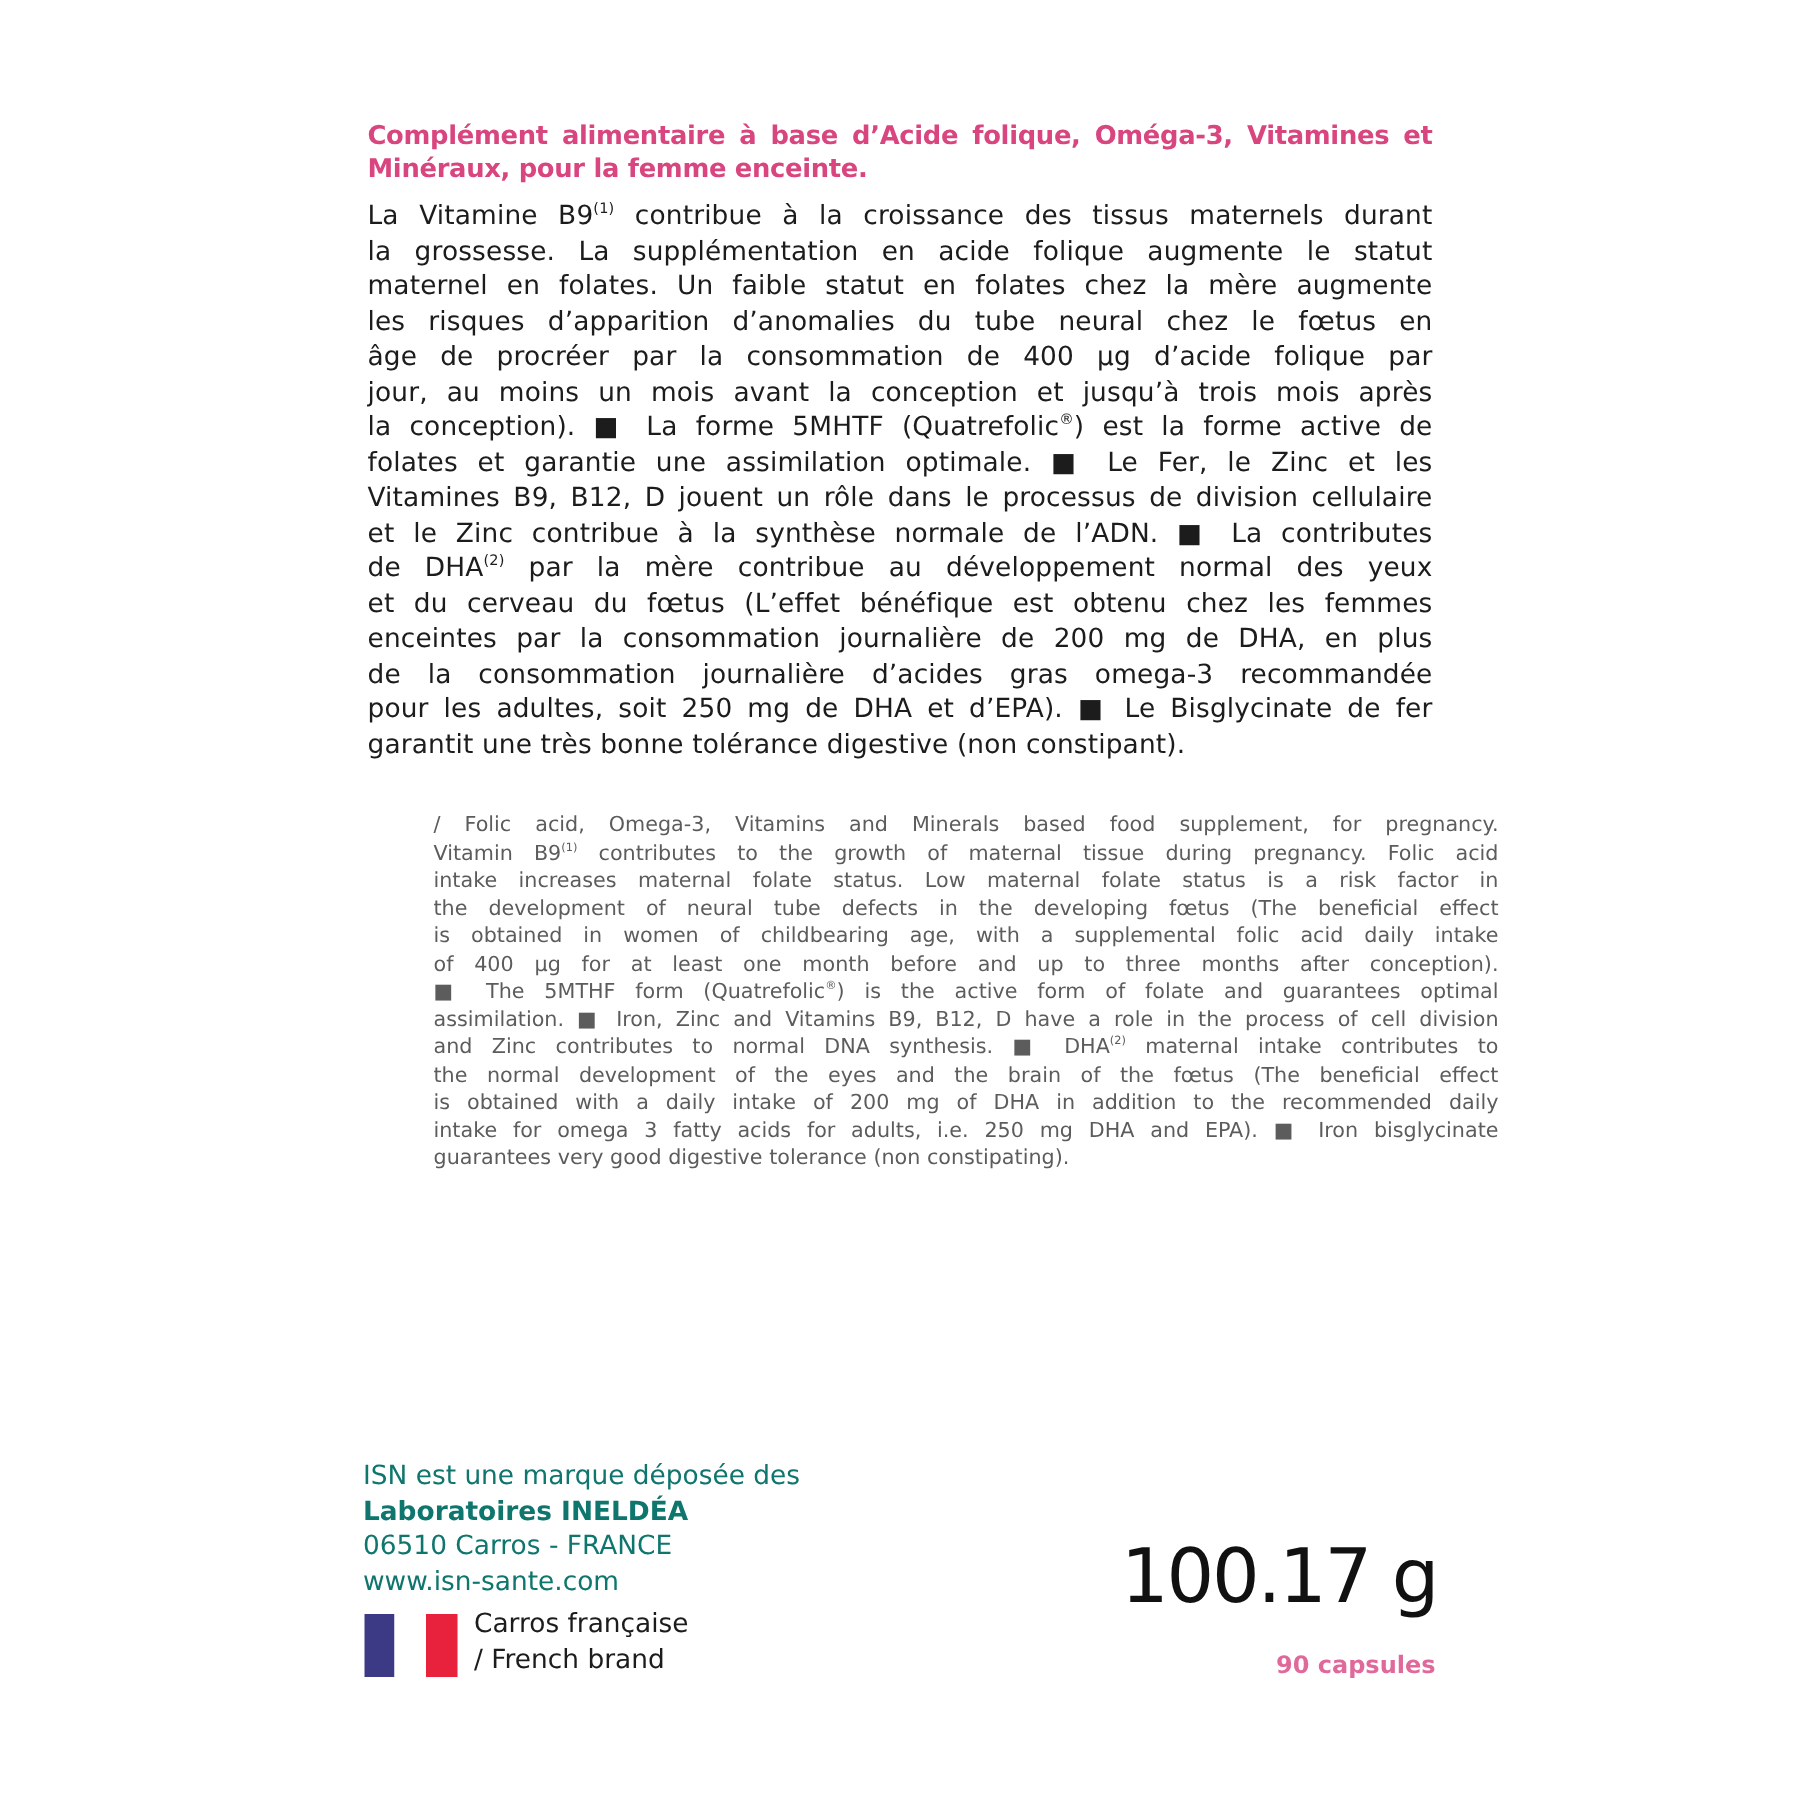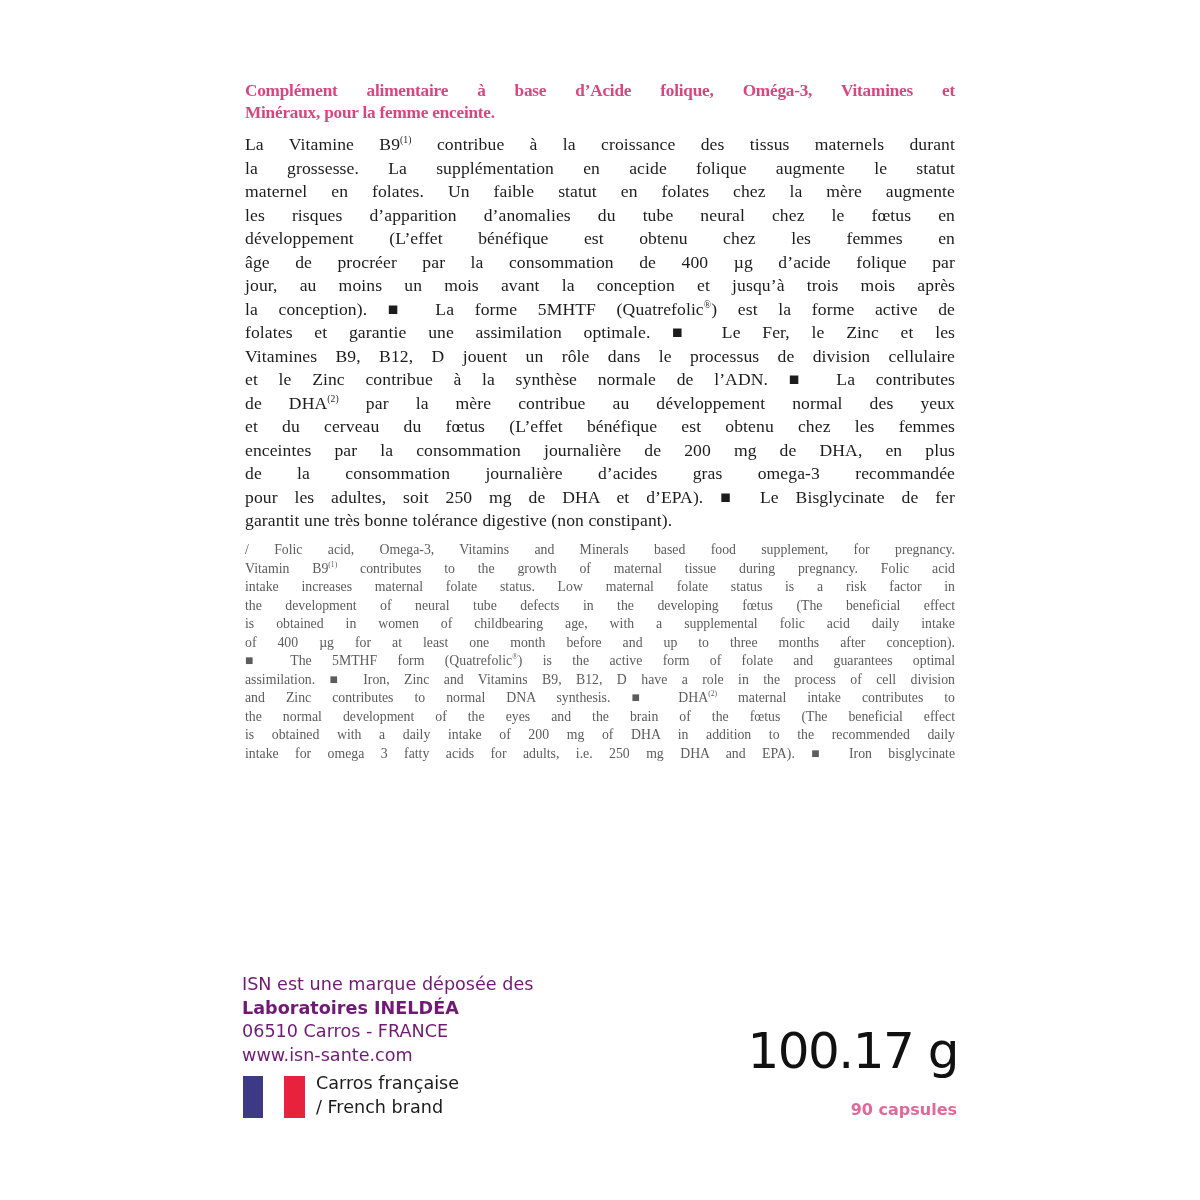--- a/index.html
+++ b/index.html
@@ -11,21 +11,20 @@
       width: 1200px;
       height: 1200px;
       position: relative;
       overflow: hidden;
       font-family: "DejaVu Sans", sans-serif;
     }
     .block {
       position: absolute;
       left: 245px;
       width: 710px;
-      font-family: Liberation Serif, serif;
     }
     .line {
       display: block;
       text-align: justify;
       text-align-last: justify;
       white-space: nowrap;
       overflow: visible;
     }
     .line.last {
       text-align-last: left;
@@ -57,32 +56,33 @@
       line-height: 23.5px;
       letter-spacing: 0.1px;
     }
     
     #en-body {
       top: 541px;
       color: #5c5c5c;
       font-size: 13.8px;
       line-height: 18.5px;
       letter-spacing: 0px;
+      margin-left: 44px;
     }
     sup {
       font-size: 0.55em;
       line-height: 0;
       vertical-align: 0.75em;
     }
     
     #brand-info {
       position: absolute;
       left: 242px;
       top: 973px;
-      color: #701a75;
+      color: #0f766e;
       font-size: 17.6px;
       line-height: 23.5px;
     }
     #brand-info .bold {
       font-weight: bold;
     }
     #flag {
       position: absolute;
       left: 243px;
       top: 1076px;
@@ -150,21 +150,20 @@
 <div id="heading" class="block">
   <span class="line"><span class="line-inner">Complément alimentaire à base d’Acide folique, Oméga-3, Vitamines et</span></span>
   <span class="line last"><span class="line-inner">Minéraux, pour la femme enceinte.</span></span>
 </div>
 
 <div id="fr-body" class="block">
     <span class="line"><span class="line-inner"><span>La Vitamine B9</span><sup>(1)</sup><span> contribue à la croissance des tissus maternels durant</span></span></span>
     <span class="line"><span class="line-inner"><span>la grossesse. La supplémentation en acide folique augmente le statut</span></span></span>
     <span class="line"><span class="line-inner"><span>maternel en folates. Un faible statut en folates chez la mère augmente</span></span></span>
     <span class="line"><span class="line-inner"><span>les risques d’apparition d’anomalies du tube neural chez le fœtus en</span></span></span>
-    <span class="line"><span class="line-inner"><span>développement (L’effet bénéfique est obtenu chez les femmes en</span></span></span>
     <span class="line"><span class="line-inner"><span>âge de procréer par la consommation de 400 µg d’acide folique par</span></span></span>
     <span class="line"><span class="line-inner"><span>jour, au moins un mois avant la conception et jusqu’à trois mois après</span></span></span>
     <span class="line"><span class="line-inner"><span>la conception). ■ La forme 5MHTF (Quatrefolic</span><sup>®</sup><span>) est la forme active de</span></span></span>
     <span class="line"><span class="line-inner"><span>folates et garantie une assimilation optimale. ■ Le Fer, le Zinc et les</span></span></span>
     <span class="line"><span class="line-inner"><span>Vitamines B9, B12, D jouent un rôle dans le processus de division cellulaire</span></span></span>
     <span class="line"><span class="line-inner"><span>et le Zinc contribue à la synthèse normale de l’ADN. ■ La contributes</span></span></span>
     <span class="line"><span class="line-inner"><span>de DHA</span><sup>(2)</sup><span> par la mère contribue au développement normal des yeux</span></span></span>
     <span class="line"><span class="line-inner"><span>et du cerveau du fœtus (L’effet bénéfique est obtenu chez les femmes</span></span></span>
     <span class="line"><span class="line-inner"><span>enceintes par la consommation journalière de 200 mg de DHA, en plus</span></span></span>
     <span class="line"><span class="line-inner"><span>de la consommation journalière d’acides gras omega-3 recommandée</span></span></span>
@@ -178,20 +177,21 @@
     <span class="line"><span class="line-inner"><span>intake increases maternal folate status. Low maternal folate status is a risk factor in</span></span></span>
     <span class="line"><span class="line-inner"><span>the development of neural tube defects in the developing fœtus (The beneficial effect</span></span></span>
     <span class="line"><span class="line-inner"><span>is obtained in women of childbearing age, with a supplemental folic acid daily intake</span></span></span>
     <span class="line"><span class="line-inner"><span>of 400 µg for at least one month before and up to three months after conception).</span></span></span>
     <span class="line"><span class="line-inner"><span>■ The 5MTHF form (Quatrefolic</span><sup>®</sup><span>) is the active form of folate and guarantees optimal</span></span></span>
     <span class="line"><span class="line-inner"><span>assimilation. ■ Iron, Zinc and Vitamins B9, B12, D have a role in the process of cell division</span></span></span>
     <span class="line"><span class="line-inner"><span>and Zinc contributes to normal DNA synthesis. ■ DHA</span><sup>(2)</sup><span> maternal intake contributes to</span></span></span>
     <span class="line"><span class="line-inner"><span>the normal development of the eyes and the brain of the fœtus (The beneficial effect</span></span></span>
     <span class="line"><span class="line-inner"><span>is obtained with a daily intake of 200 mg of DHA in addition to the recommended daily</span></span></span>
     <span class="line"><span class="line-inner"><span>intake for omega 3 fatty acids for adults, i.e. 250 mg DHA and EPA). ■ Iron bisglycinate</span></span></span>
+    <span class="line last"><span class="line-inner"><span>guarantees very good digestive tolerance (non constipating).</span></span></span>
   </div>
 
 <div id="brand-info">
   <div>ISN est une marque déposée des</div>
   <div class="bold">Laboratoires INELDÉA</div>
   <div>06510 Carros - FRANCE</div>
   <div>www.isn-sante.com</div>
 </div>
 
 <div id="flag">

